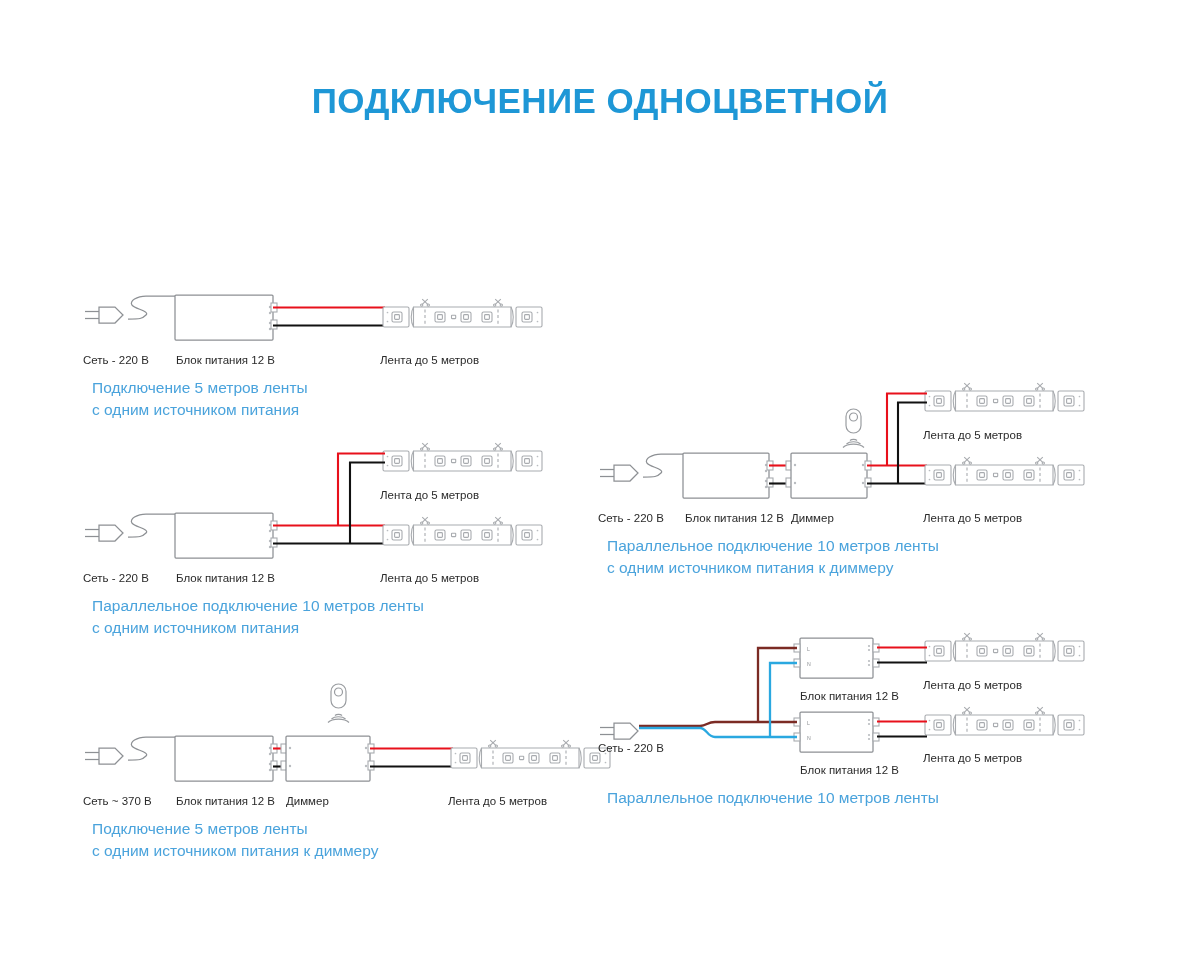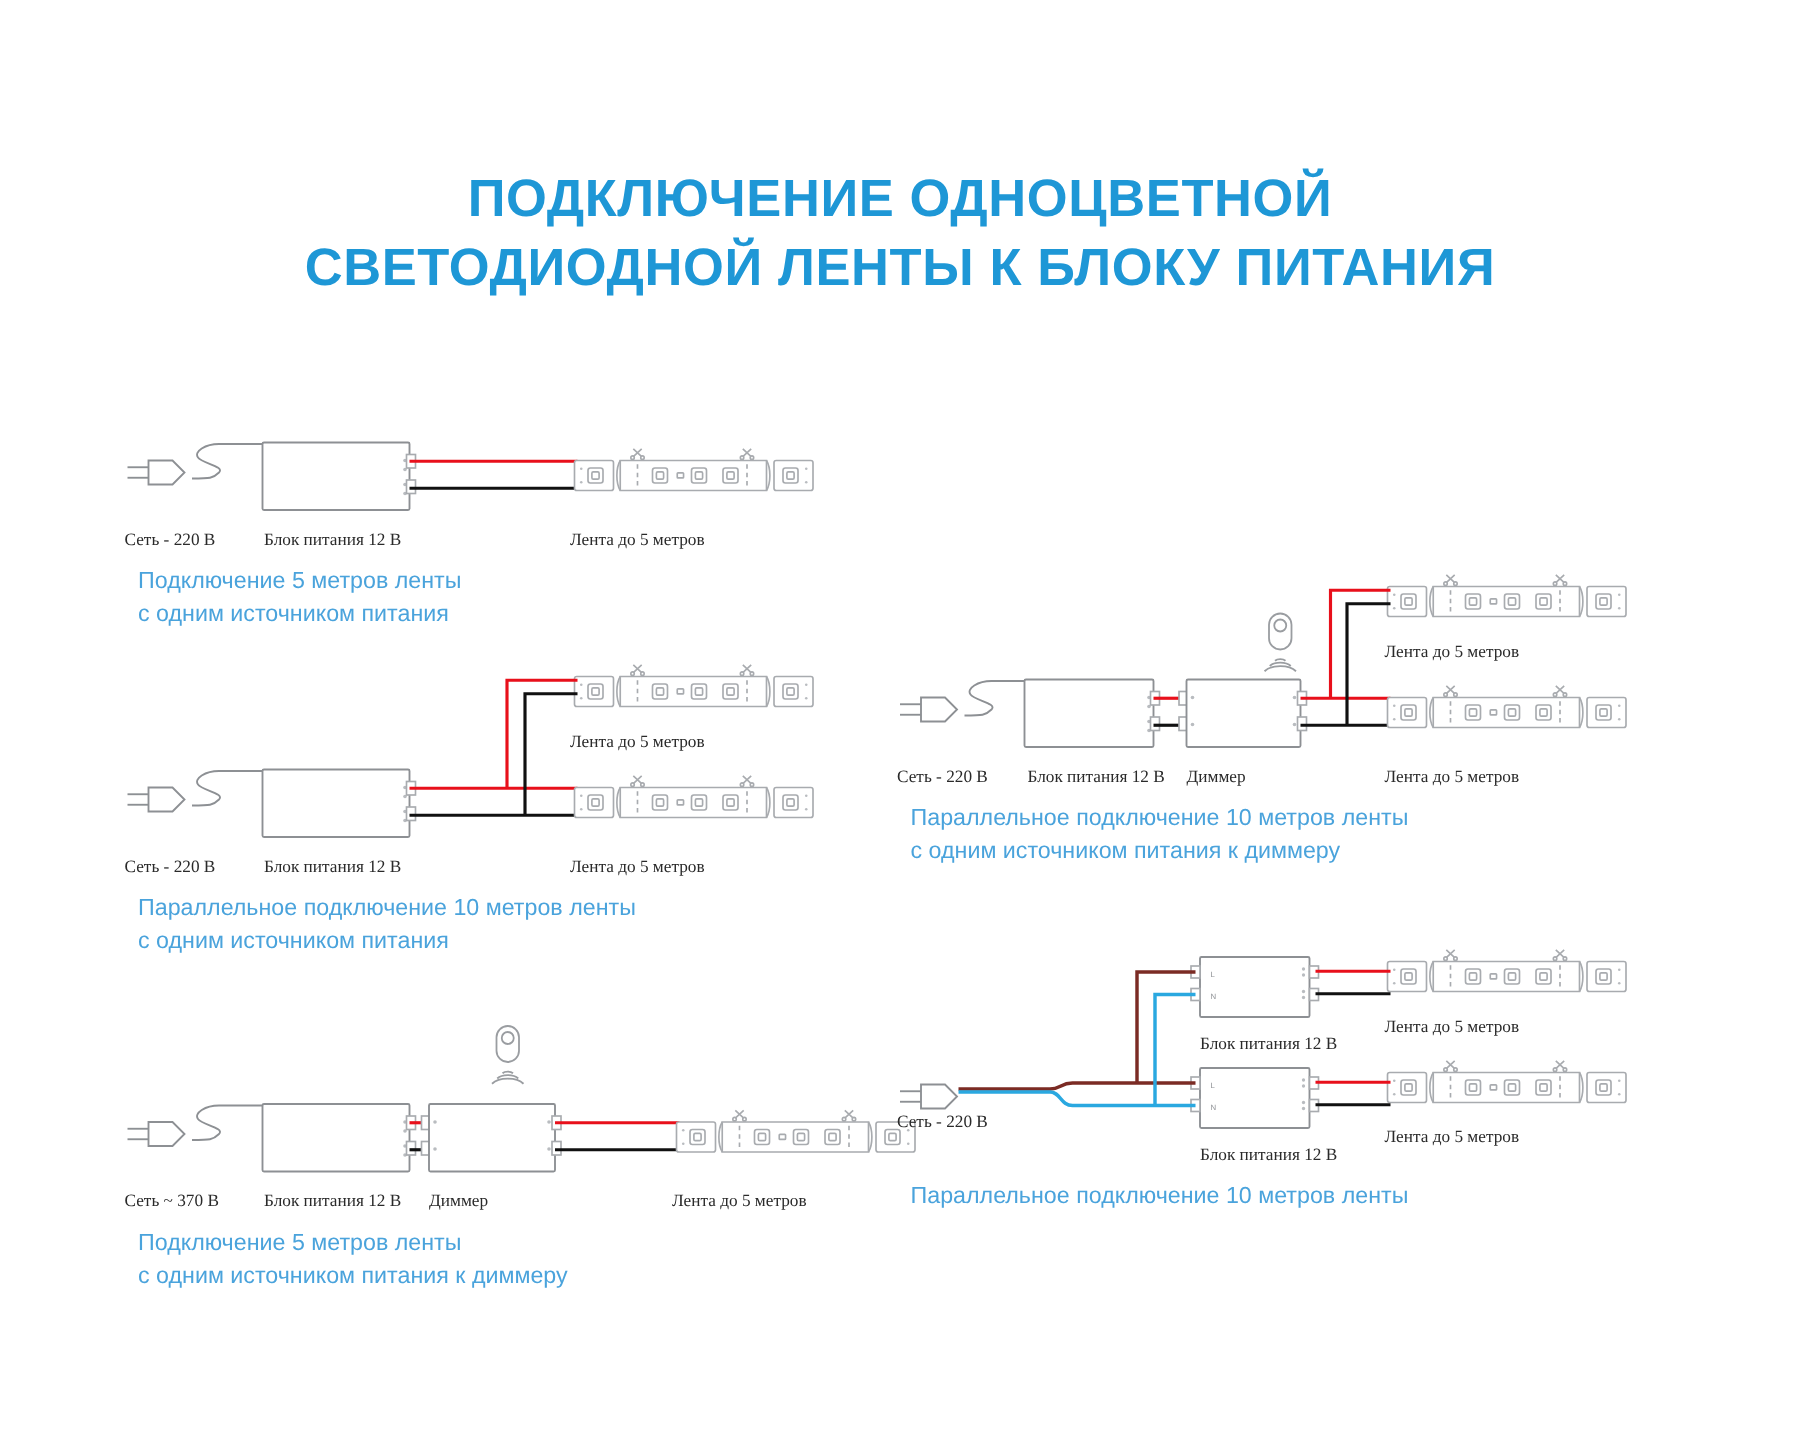--- a/index.html
+++ b/index.html
@@ -22,21 +22,20 @@
     top: 78px;
     left: 0;
     width: 1200px;
     text-align: center;
     color: #1e97d6;
     font-weight: 700;
     font-size: 35px;
     line-height: 1.32;
     letter-spacing: 0.4px;
     font-family: "Liberation Sans", sans-serif;
-    margin-top: 32px;
   }
   .title .tline { display: block; white-space: nowrap; }
 
   
   .diagram { position: absolute; }
 
   .caption {
     position: absolute;
     color: #4aa3dc;
     font-size: 15.5px;
@@ -45,21 +44,21 @@
     font-family: "Liberation Sans", sans-serif;
   }
   .caption .cline { display: block; }
 
   .lbl {
     position: absolute;
     color: #2a2a2a;
     font-size: 11.5px;
     line-height: 1;
     white-space: nowrap;
-    font-family: Liberation Serif, serif;
+    font-family: Liberation Sans, sans-serif;
   }
 
   svg { display: block; overflow: visible; }
   .wire-red   { stroke: #e8101b; stroke-width: 2.1; fill: none; }
   .wire-black { stroke: #111111; stroke-width: 2.1; fill: none; }
   .wire-brown { stroke: #7b2b24; stroke-width: 2.3; fill: none; }
   .wire-blue  { stroke: #2aa8e0; stroke-width: 2.3; fill: none; }
   .outline    { stroke: #8d9094; stroke-width: 1.25; fill: #ffffff; }
   .outline-l  { stroke: #a8abaf; stroke-width: 1.1;  fill: #ffffff; }
   .term       { fill: #b9bcc0; }
@@ -67,21 +66,20 @@
   .glyph-d    { stroke: #9a9da1; stroke-width: 1.2; fill: none; }
   .ln-text    { fill: #8d9094; font-size: 5.2px; font-family: "Liberation Sans", sans-serif; }
 </style>
 </head>
 <body>
 
 <div id="page">
 
   <div class="title">
     <span class="tline">ПОДКЛЮЧЕНИЕ ОДНОЦВЕТНОЙ</span>
-    <span class="tline">СВЕТОДИОДНОЙ ЛЕНТЫ К БЛОКУ ПИТАНИЯ</span>
   </div>
 
   <svg width="0" height="0" style="position:absolute">
     <defs>
 
       <g id="plug">
         <path class="outline" d="M14,6 L30,6 L38,14 L30,22 L14,22 Z"></path>
         <line class="outline" x1="0" y1="10.5" x2="14" y2="10.5"></line>
         <line class="outline" x1="0" y1="17.5" x2="14" y2="17.5"></line>
       </g>

